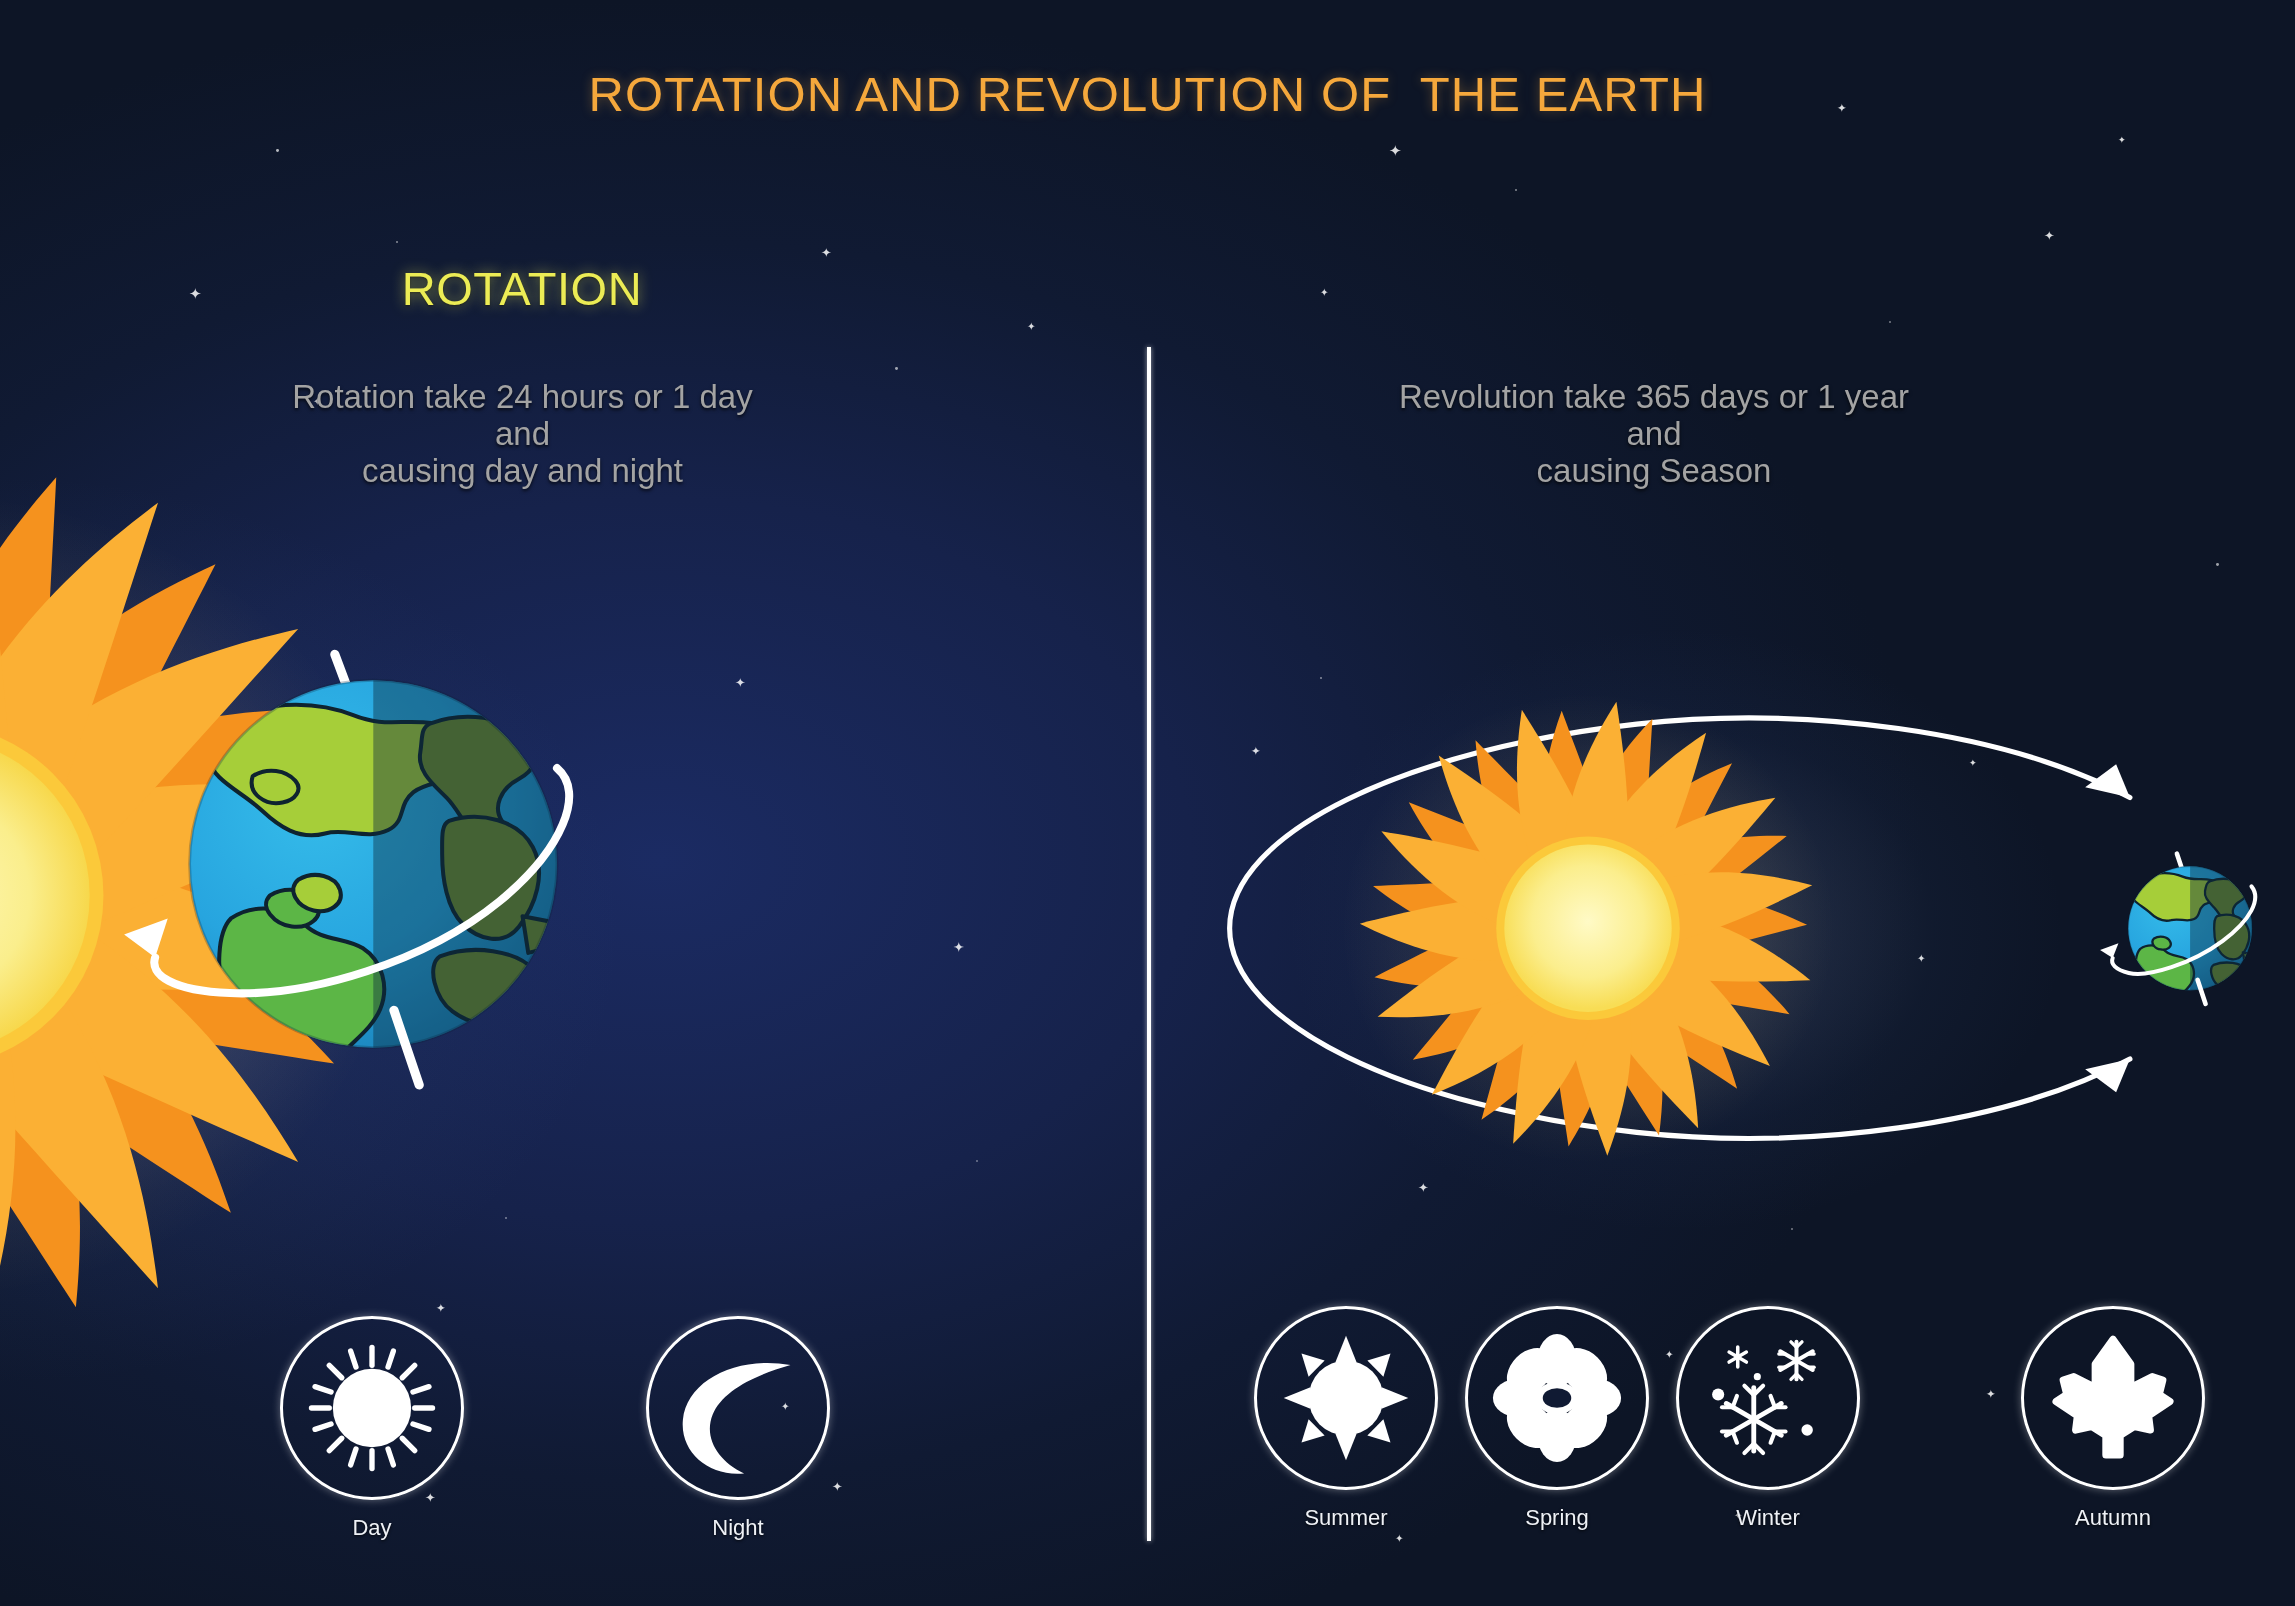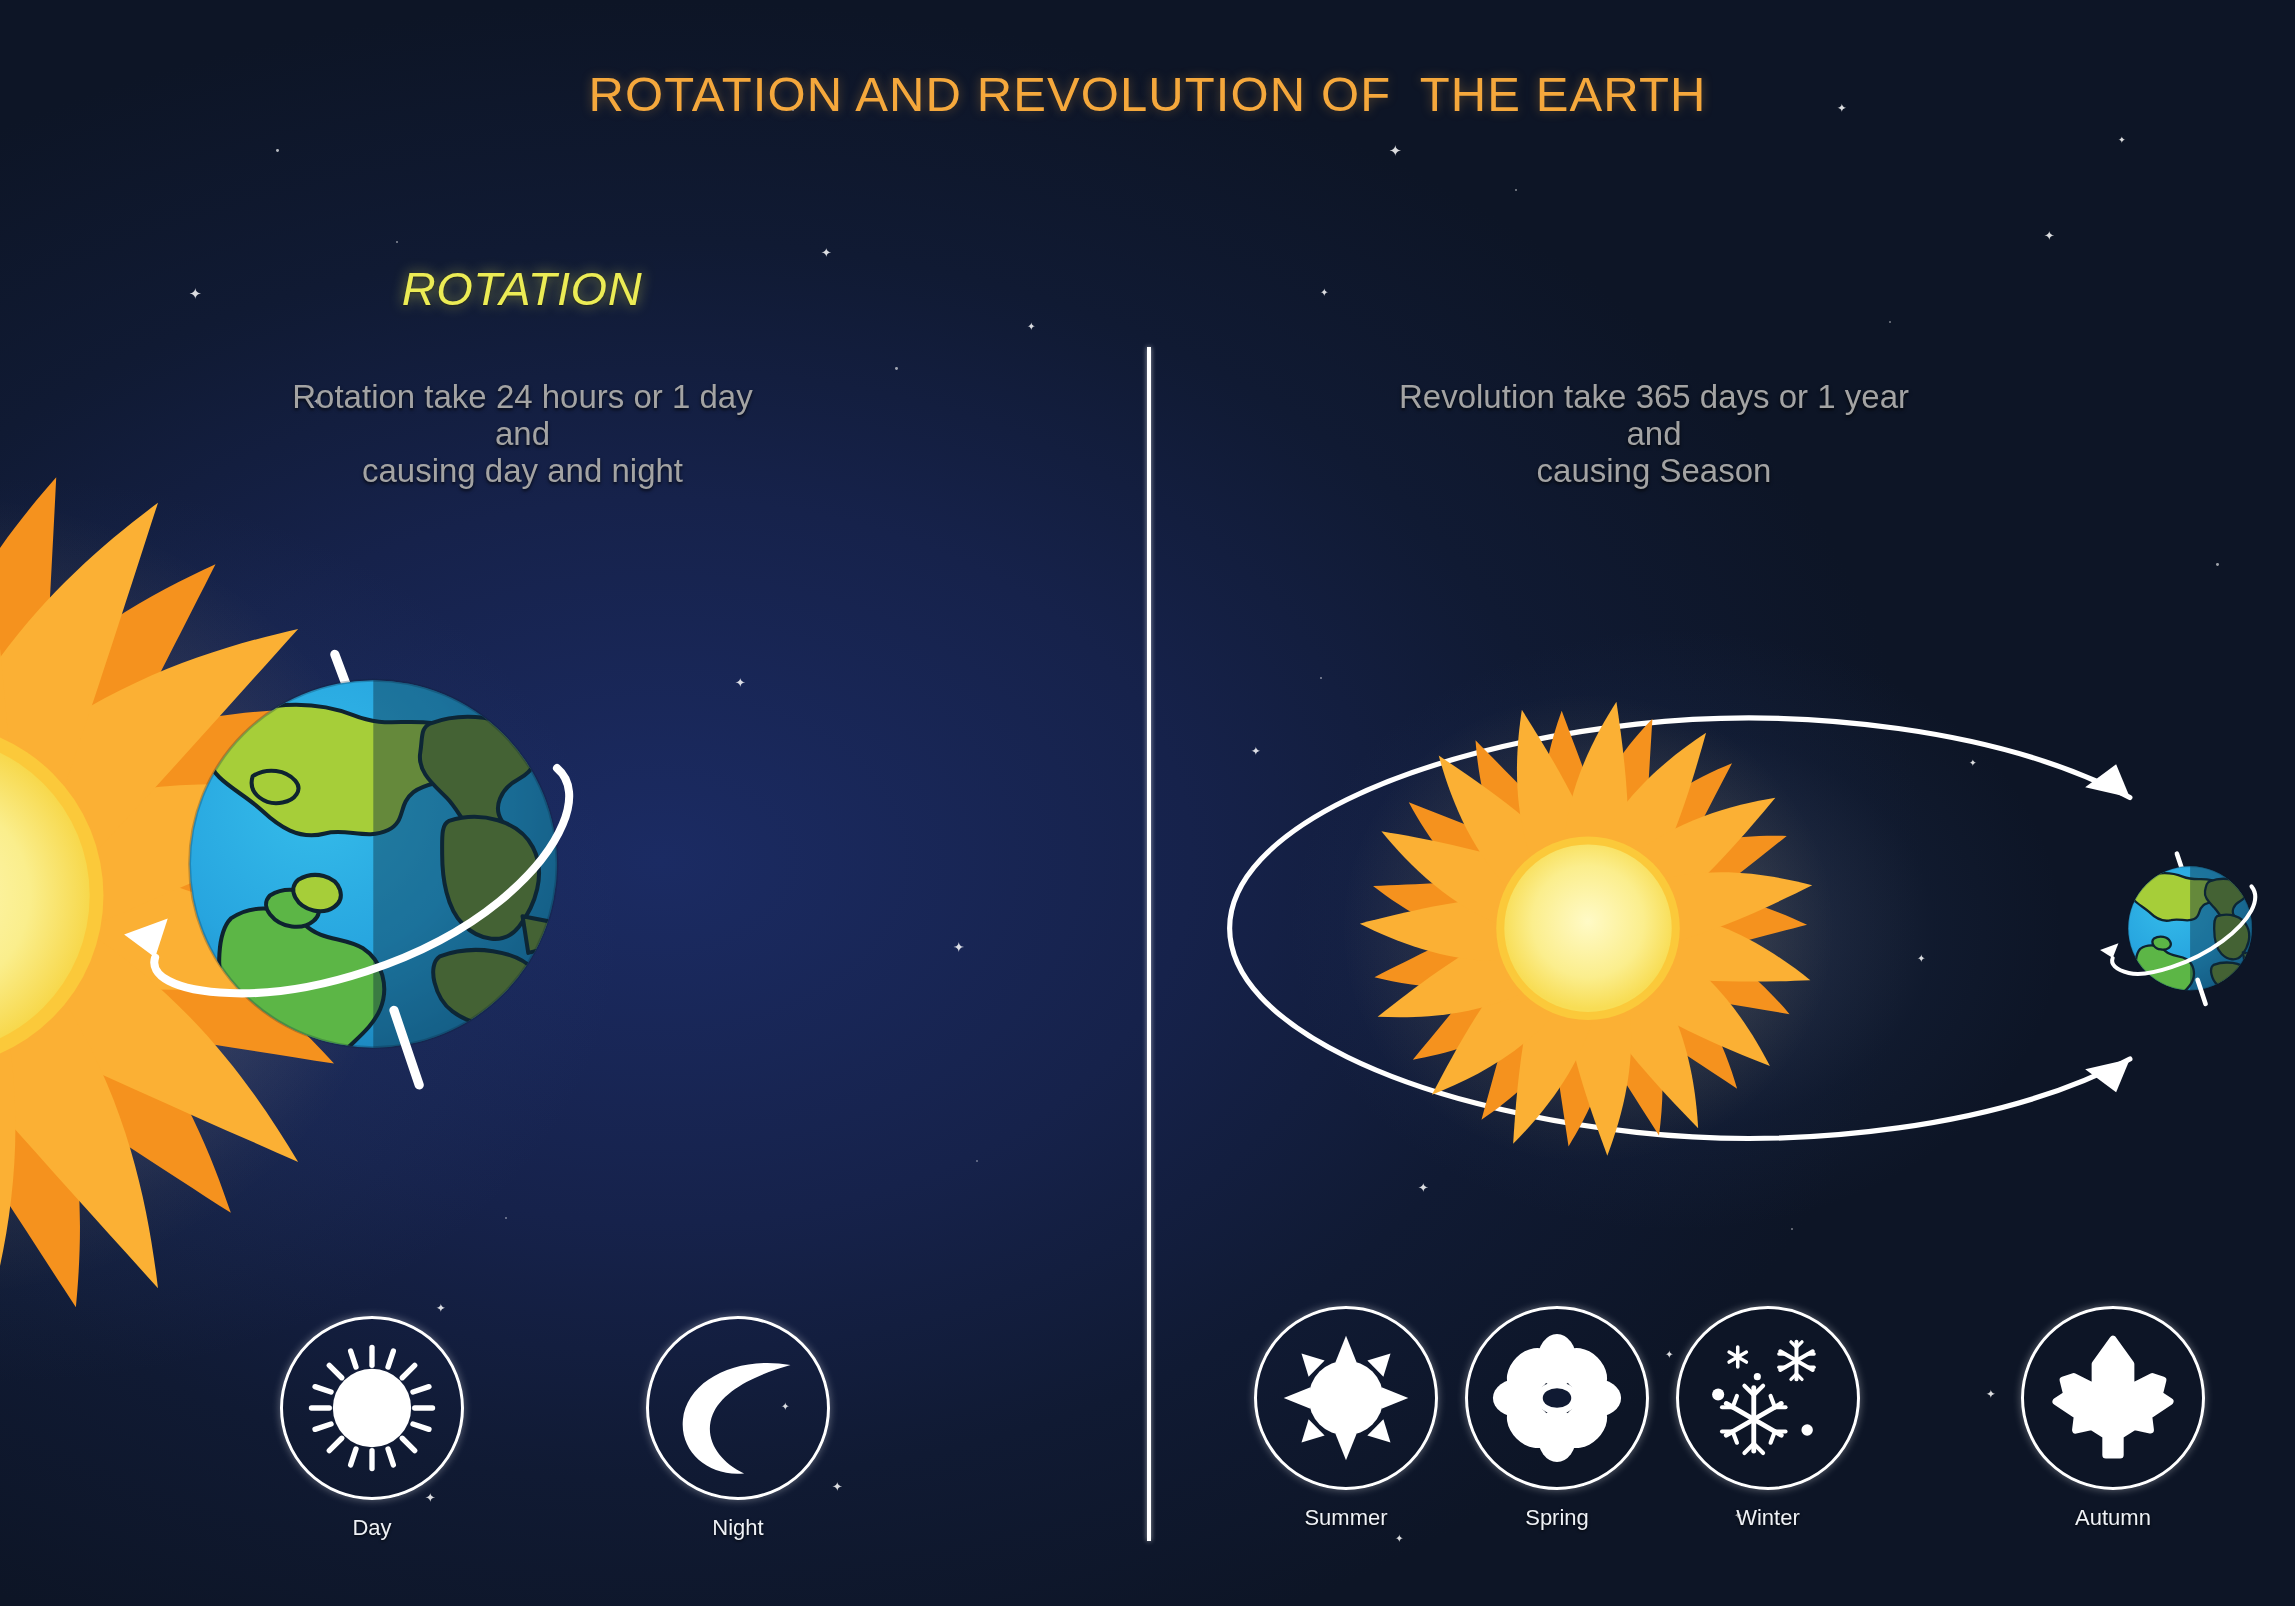--- a/index.html
+++ b/index.html
@@ -55,21 +55,20 @@
     background:#ffffff;
     box-shadow:0 0 5.7px rgba(255,255,255,.6);
   }
 
   
   .col-head {
     position:absolute;
     text-align:center;
     color:#ECEC55;
     font-size:47px;
-    font-style:italic;
     letter-spacing:0.6px;
     text-shadow:0 0 12.6px rgba(236,236,85,.55), 0 1.1px 2.3px rgba(0,0,0,.6);
     white-space:nowrap;
   }
   .col-body {
     position:absolute;
     text-align:center;
     color:#a3a3a3;
     font-size:33px;
     line-height:1.12;

